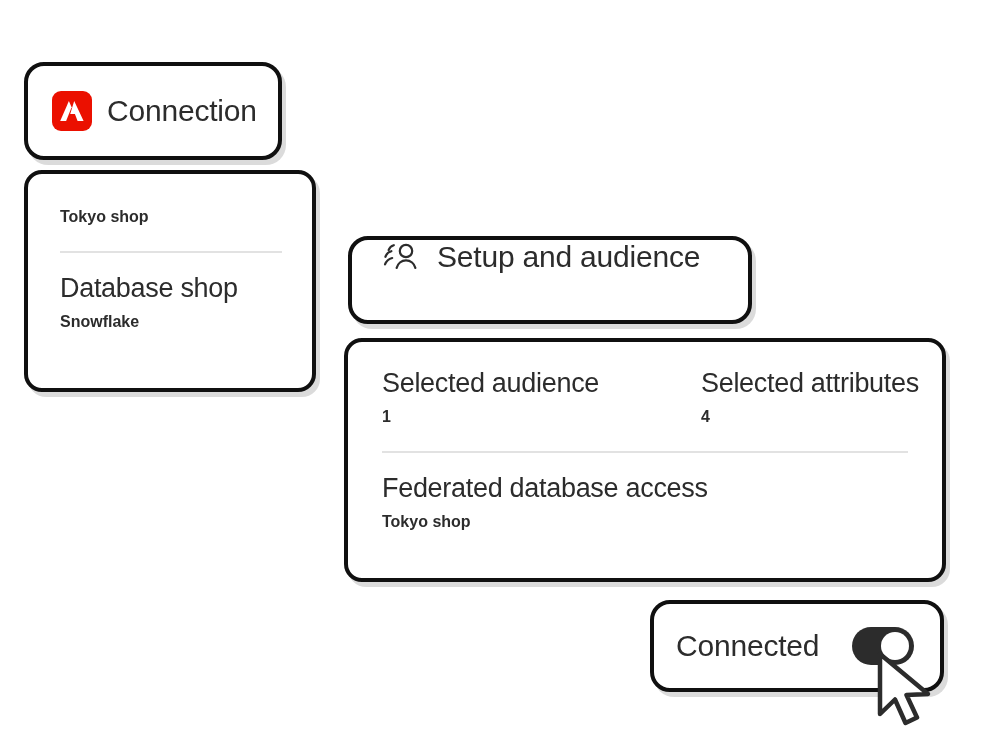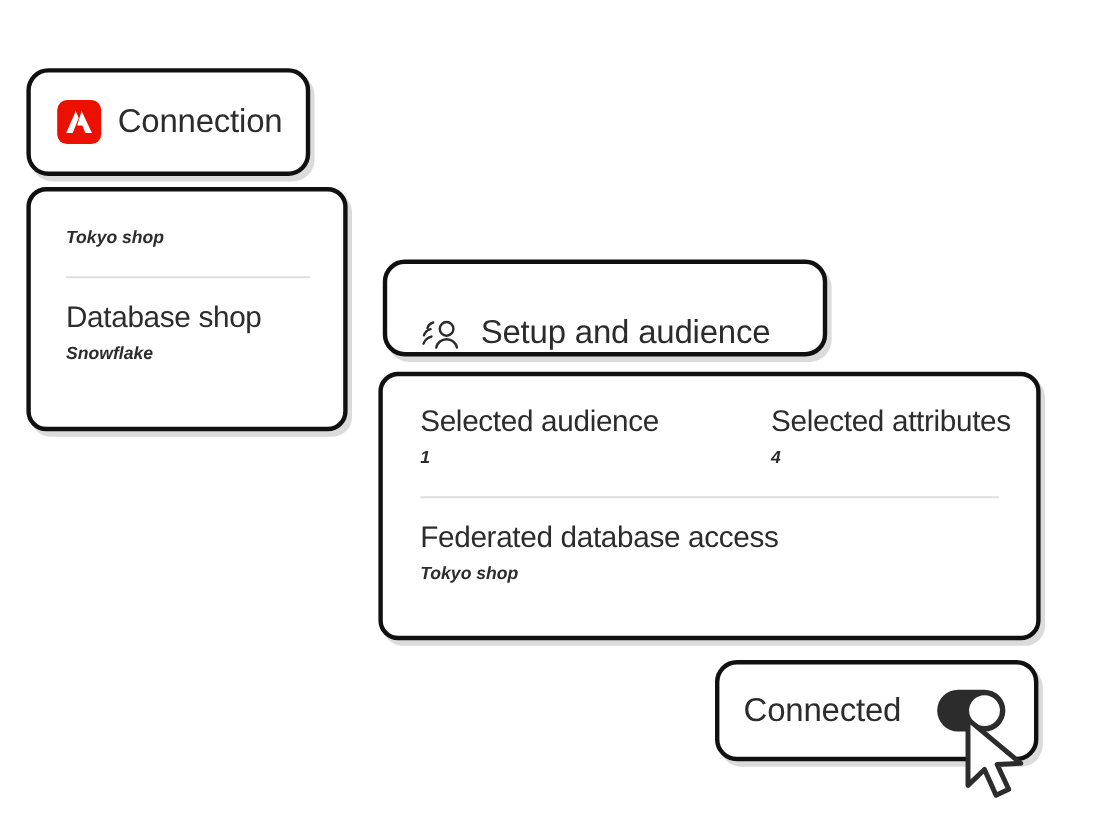--- a/index.html
+++ b/index.html
@@ -80,37 +80,36 @@
     letter-spacing: -0.3px;
     white-space: nowrap;
   }
   .field-value {
     font-size: 16px;
     font-weight: 700;
     line-height: 1.5;
     color: #2c2c2c;
     margin-top: 5px;
     white-space: nowrap;
-    font-style: italic;
   }
   .divider {
     height: 2px;
     background: #e2e2e2;
     border: 0;
     margin: 22px 0 20px 0;
   }
 
   
   #setup-card {
     left: 348px;
     top: 236px;
     width: 404px;
     height: 88px;
     display: flex;
-    align-items: flex-end;
+    align-items: flex-start;
     padding-left: 28px;
     gap: 17px;
   }
   .audience-icon { flex: 0 0 auto; display: block; }
 
   
   #audience-details-card {
     left: 344px;
     top: 338px;
     width: 602px;

